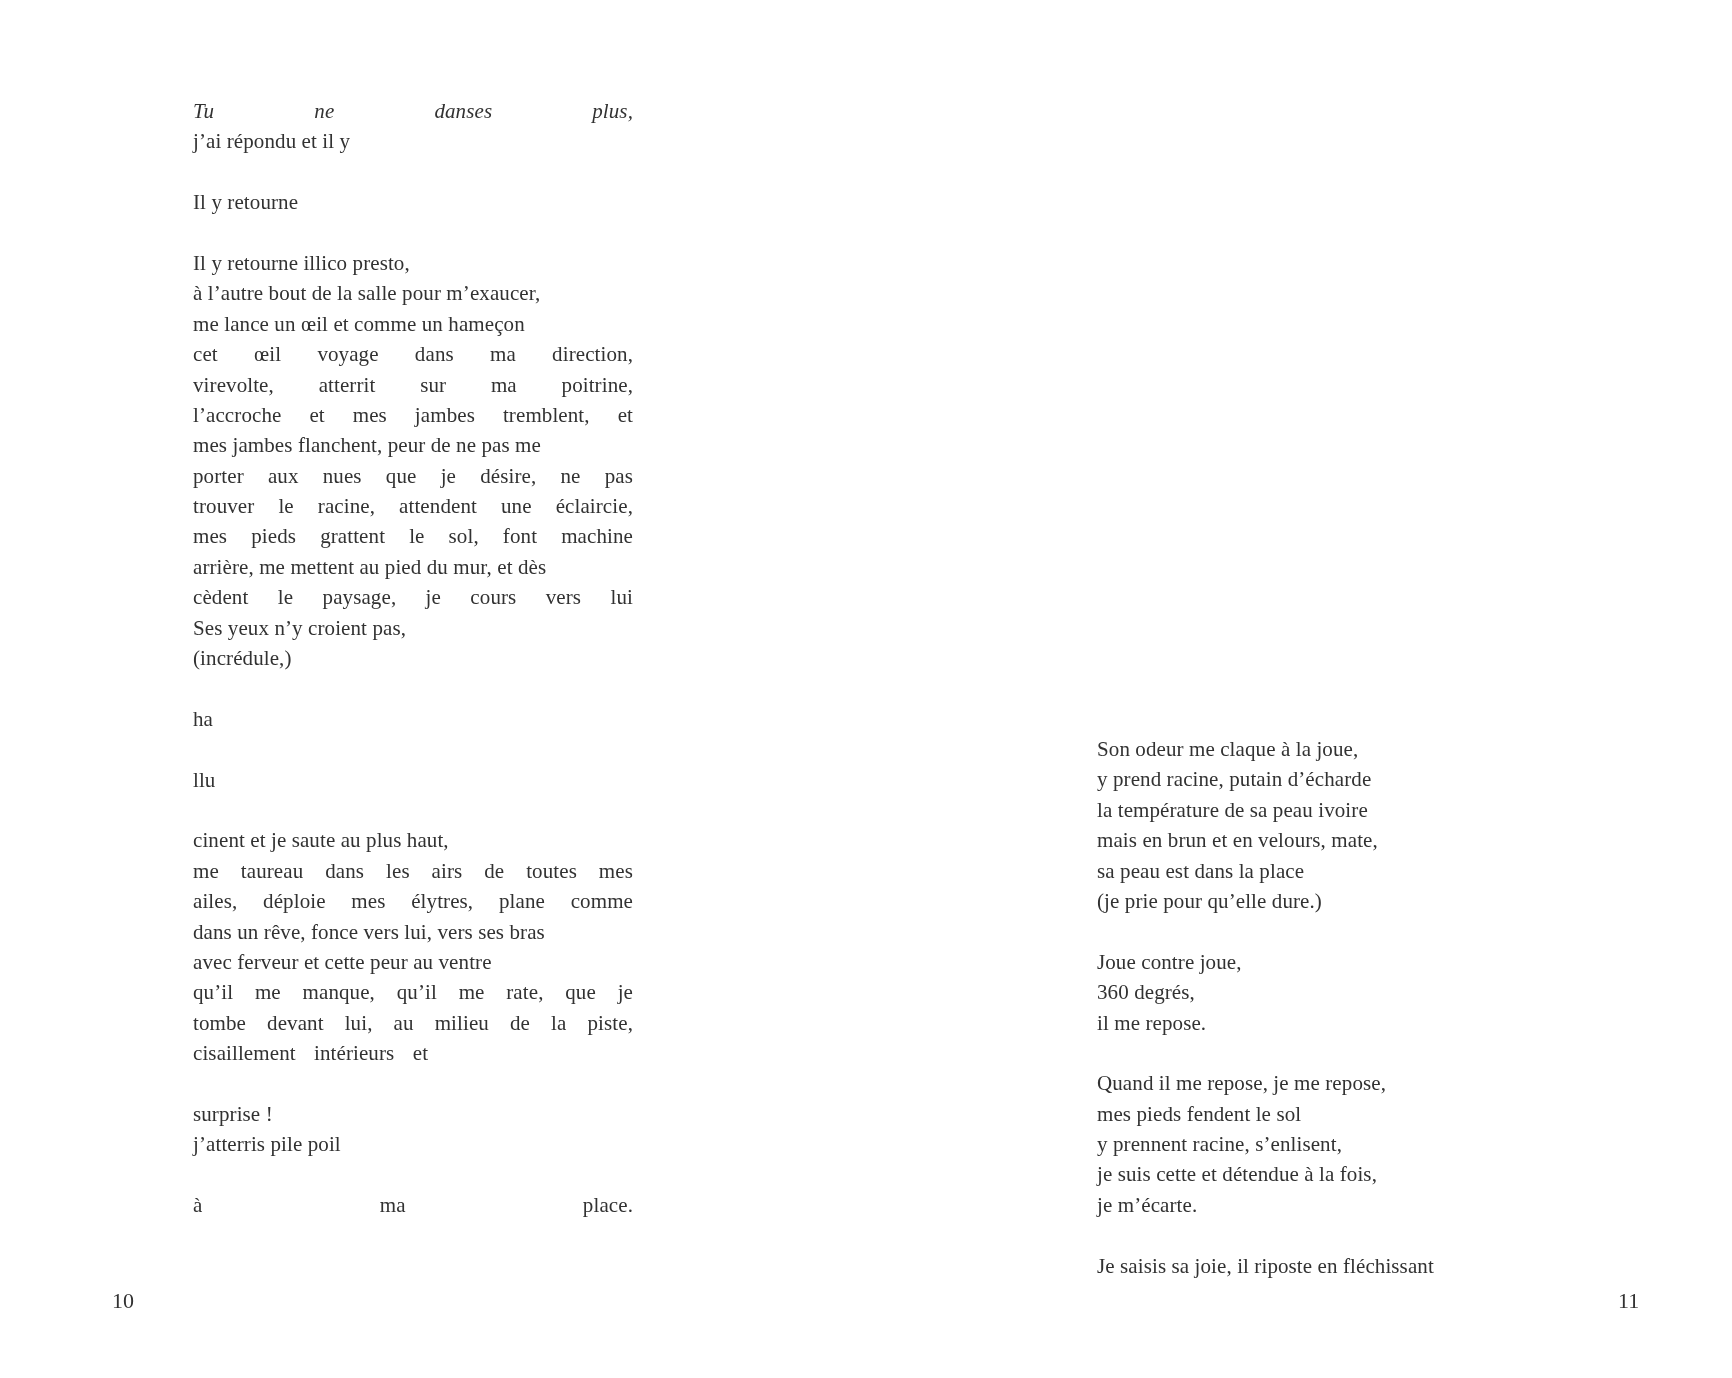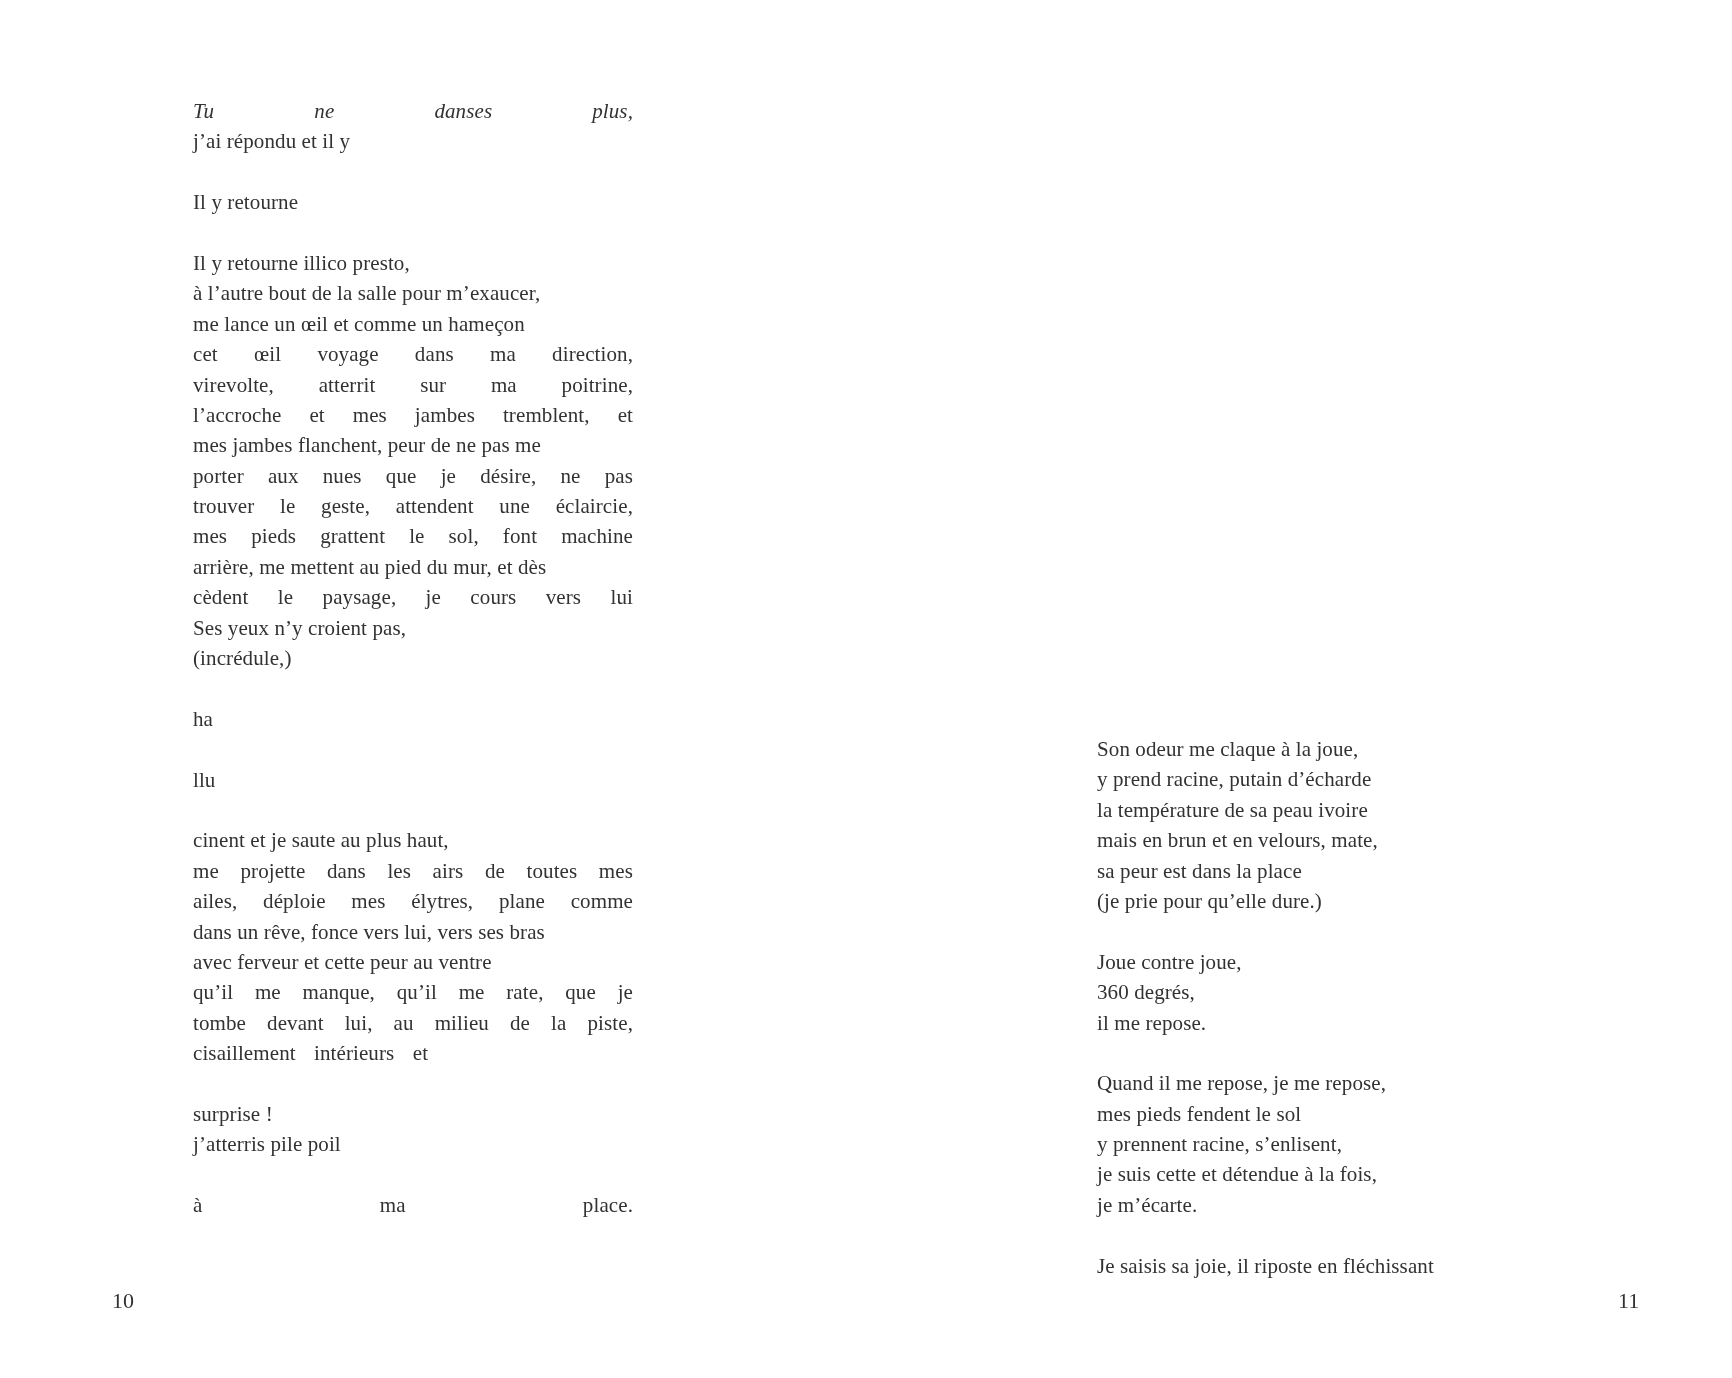--- a/index.html
+++ b/index.html
@@ -53,54 +53,54 @@
         <div class="line n">Il y retourne</div>
         <div class="line b">&nbsp;</div>
         <div class="line n">Il y retourne illico presto,</div>
         <div class="line n">à l’autre bout de la salle pour m’exaucer,</div>
         <div class="line n">me lance un œil et comme un hameçon</div>
         <div class="line j">cet œil voyage dans ma direction,</div>
         <div class="line j">virevolte, atterrit sur ma poitrine,</div>
         <div class="line j">l’accroche et mes jambes tremblent, et</div>
         <div class="line n">mes jambes flanchent, peur de ne pas me</div>
         <div class="line j">porter aux nues que je désire, ne pas</div>
-        <div class="line j">trouver le geste, attendent une éclaircie,</div>
+        <div class="line j">trouver le racine, attendent une éclaircie,</div>
         <div class="line j">mes pieds grattent le sol, font machine</div>
         <div class="line n">arrière, me mettent au pied du mur, et dès</div>
         <div class="line j">cèdent le paysage, je cours vers lui</div>
         <div class="line n">Ses yeux n’y croient pas,</div>
         <div class="line n">(incrédule,)</div>
         <div class="line b">&nbsp;</div>
         <div class="line n">ha</div>
         <div class="line b">&nbsp;</div>
         <div class="line n">llu</div>
         <div class="line b">&nbsp;</div>
         <div class="line n">cinent et je saute au plus haut,</div>
-        <div class="line j">me projette dans les airs de toutes mes</div>
+        <div class="line j">me taureau dans les airs de toutes mes</div>
         <div class="line j">ailes, déploie mes élytres, plane comme</div>
         <div class="line n">dans un rêve, fonce vers lui, vers ses bras</div>
         <div class="line n">avec ferveur et cette peur au ventre</div>
         <div class="line j">qu’il me manque, qu’il me rate, que je</div>
         <div class="line j">tombe devant lui, au milieu de la piste,</div>
         <div class="line s">cisaillement intérieurs et</div>
         <div class="line b">&nbsp;</div>
         <div class="line n">surprise !</div>
         <div class="line n">j’atterris pile poil</div>
         <div class="line b">&nbsp;</div>
         <div class="line j">à ma place.</div>
       </div>
   </div>
 
   <div class="page right">
     <div class="col col-right">
         <div class="line n">Son odeur me claque à la joue,</div>
         <div class="line n">y prend racine, putain d’écharde</div>
         <div class="line n">la température de sa peau ivoire</div>
         <div class="line n">mais en brun et en velours, mate,</div>
-        <div class="line n">sa peur est dans la place</div>
+        <div class="line n">sa peau est dans la place</div>
         <div class="line n">(je prie pour qu’elle dure.)</div>
         <div class="line b">&nbsp;</div>
         <div class="line n">Joue contre joue,</div>
         <div class="line n">360 degrés,</div>
         <div class="line n">il me repose.</div>
         <div class="line b">&nbsp;</div>
         <div class="line n">Quand il me repose, je me repose,</div>
         <div class="line n">mes pieds fendent le sol</div>
         <div class="line n">y prennent racine, s’enlisent,</div>
         <div class="line n">je suis cette et détendue à la fois,</div>

